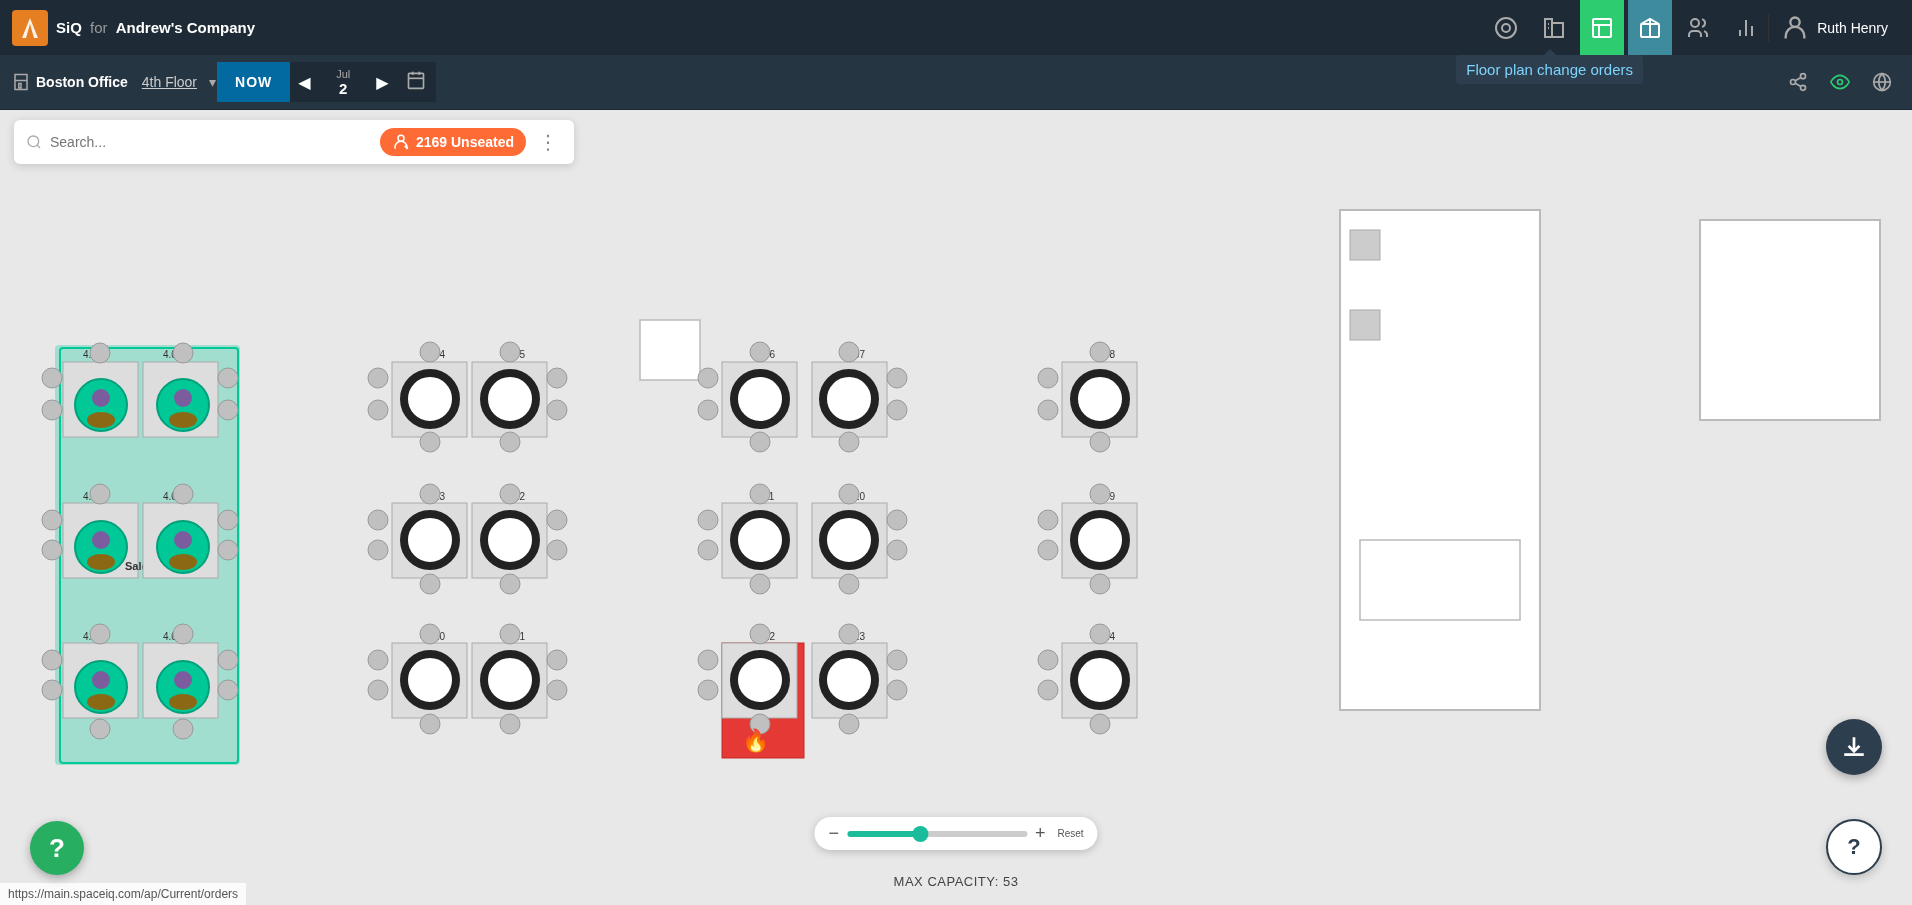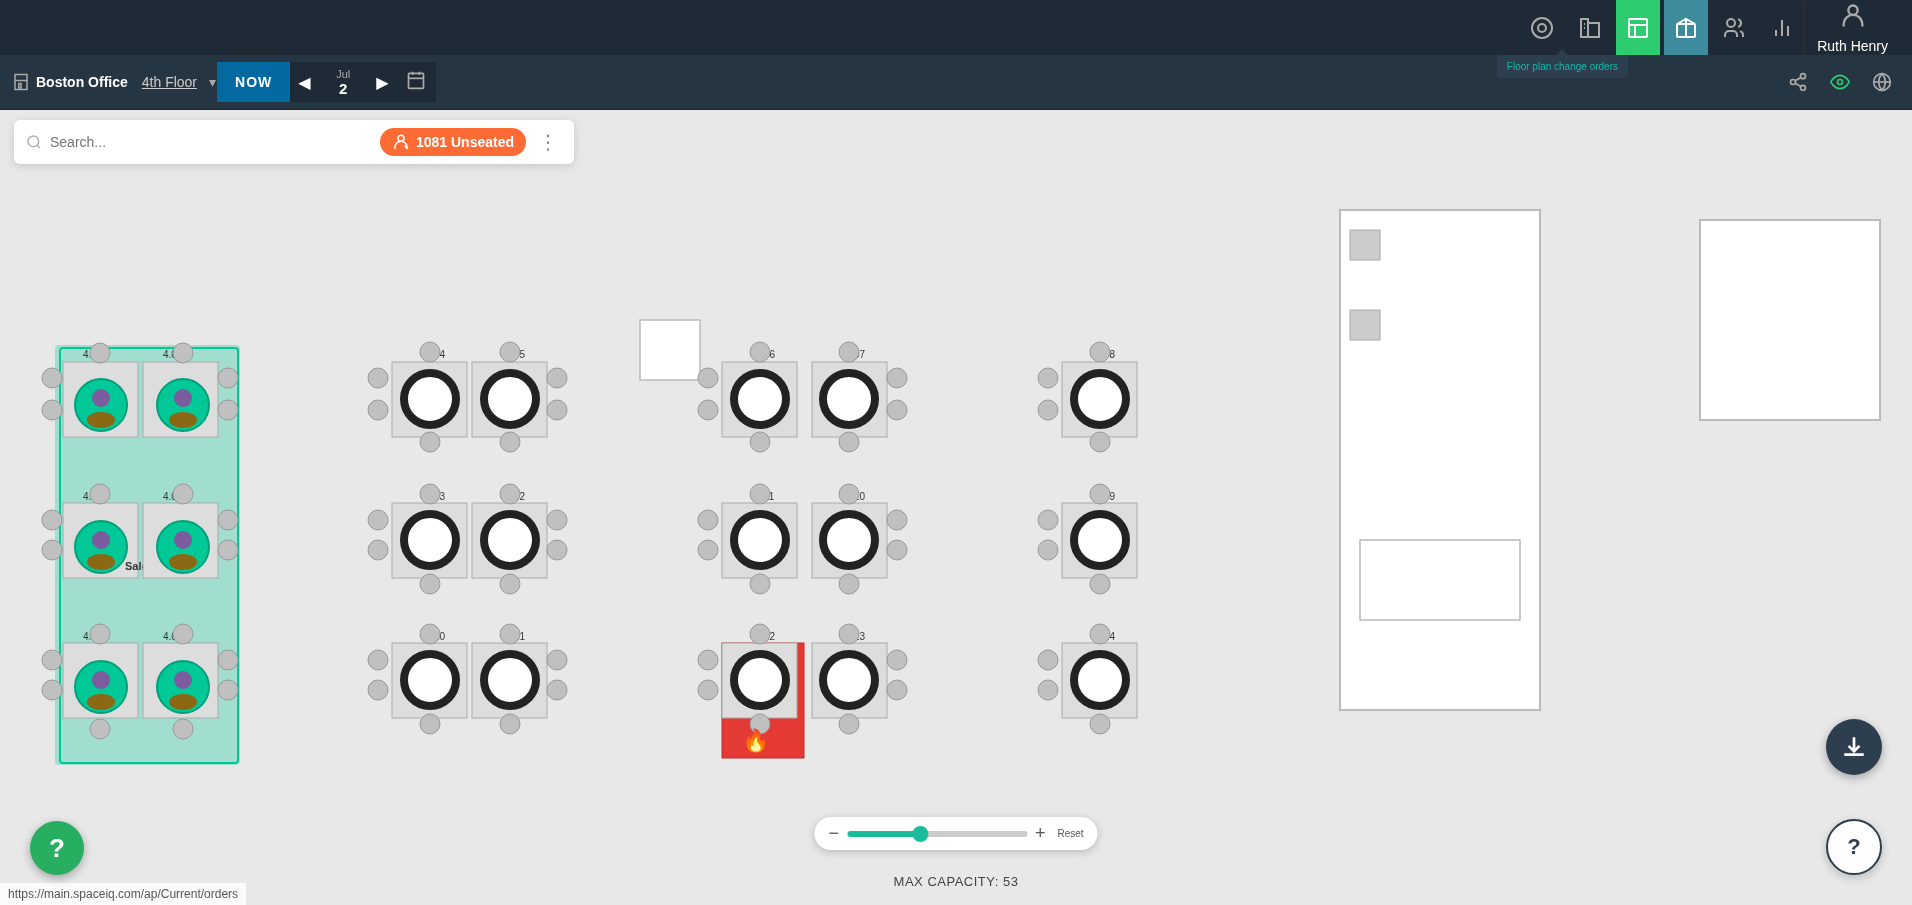--- a/index.html
+++ b/index.html
@@ -17,24 +17,24 @@
     #app-title strong { color: white; }
     #nav-spacer { flex: 1; }
     #nav-icons { display: flex; align-items: center; gap: 4px; }
     .nav-icon-btn {
       width: 44px; height: 55px; display: flex; align-items: center; justify-content: center;
       color: #aaa; cursor: pointer; position: relative;
     }
     .nav-icon-btn.active { background: #2ecc71; color: white; }
     .nav-icon-btn.active2 { background: #3d8b9c; color: white; }
     .nav-icon-btn svg { width: 24px; height: 24px; }
-    #user-area { display: flex; align-items: center; gap: 8px; color: white; font-size: 14px; padding: 0 12px; border-left: 1px solid #333; flex-direction: column; }
+    #user-area { display: flex; align-items: center; gap: 8px; color: white; font-size: 14px; padding: 0 12px; border-left: 1px solid #333; }
     #tooltip-box {
-      position: absolute; top: 55px; right: 284px;
-      background: #2d3e4e; color: #14b8a6; font-size: 10px; padding: 6px 10px;
+      position: absolute; top: 55px; right: 269px;
+      background: #2d3e4e; color: #7dd3fc; font-size: 15px; padding: 6px 10px;
       border-radius: 4px; white-space: nowrap; z-index: 200;
     }
     #tooltip-box::before {
       content: ''; position: absolute; top: -6px; left: 50%;
       transform: translateX(-50%);
       border: 6px solid transparent; border-bottom-color: #2d3e4e;
       border-top: none; height: 0; width: 0;
     }
 
     
@@ -136,20 +136,33 @@
       background: rgba(255,255,255,0.8);
     }
 
     
     #svg-floor { position: absolute; top: 0; left: 0; width: 100%; height: 100%; }
   </style>
 </head>
 <body>
 
 <div id="top-nav">
+  <div id="logo-area">
+
+    <svg id="logo-icon" viewBox="0 0 36 36">
+      <rect width="36" height="36" rx="4" fill="#e67e22"></rect>
+      <polygon points="10,28 18,8 26,28" fill="white" opacity="0.9"></polygon>
+      <polygon points="14,28 18,14 22,28" fill="#e67e22"></polygon>
+    </svg>
+    <span id="app-title">
+      <strong>SiQ</strong>
+      <span style="margin:0 4px;color:#999">for</span>
+      <strong>Andrew's Company</strong>
+    </span>
+  </div>
   <div id="nav-spacer"></div>
   <div id="nav-icons">
 
     <div class="nav-icon-btn">
       <svg viewBox="0 0 24 24" fill="none" stroke="currentColor" stroke-width="2">
           <circle cx="12" cy="12" r="10"></circle>
           <circle cx="12" cy="12" r="4"></circle>
         </svg>
     </div>
 
@@ -268,21 +281,21 @@
       <circle cx="11" cy="11" r="8"></circle>
       <line x1="21" y1="21" x2="16.65" y2="16.65"></line>
     </svg>
   <input id="search-input" type="text" placeholder="Search..." style="">
   <div id="unseated-badge">
     <svg width="18" height="18" viewBox="0 0 24 24" fill="none" stroke="white" stroke-width="2">
         <circle cx="12" cy="7" r="4"></circle>
         <path d="M4 21v-2a8 8 0 0 1 16 0v2"></path>
         <line x1="17" y1="17" x2="21" y2="21" stroke-width="2.5"></line>
       </svg>
-    <span>1081 Unseated</span>
+    <span>2169 Unseated</span>
   </div>
   <span id="more-btn">⋮</span>
 </div>
 
 <div id="floor-plan">
   <svg id="svg-floor" viewBox="0 0 1912 795" preserveAspectRatio="xMidYMid meet">
 
     <rect width="1912" height="795" fill="#e8e8e8"></rect>
 
     <rect x="1340" y="100" width="200" height="500" fill="white" stroke="#bbb" stroke-width="2"></rect>

